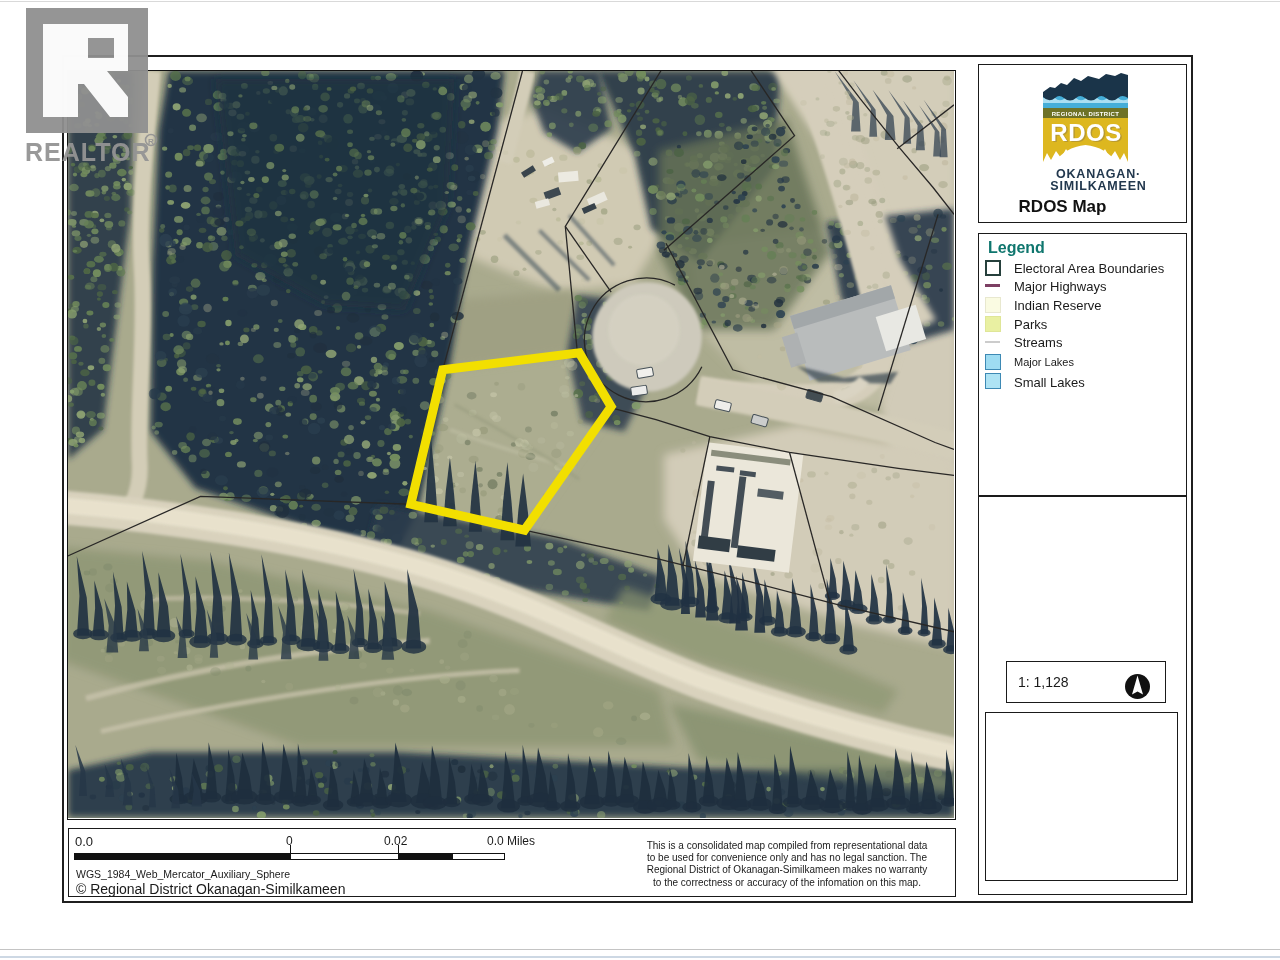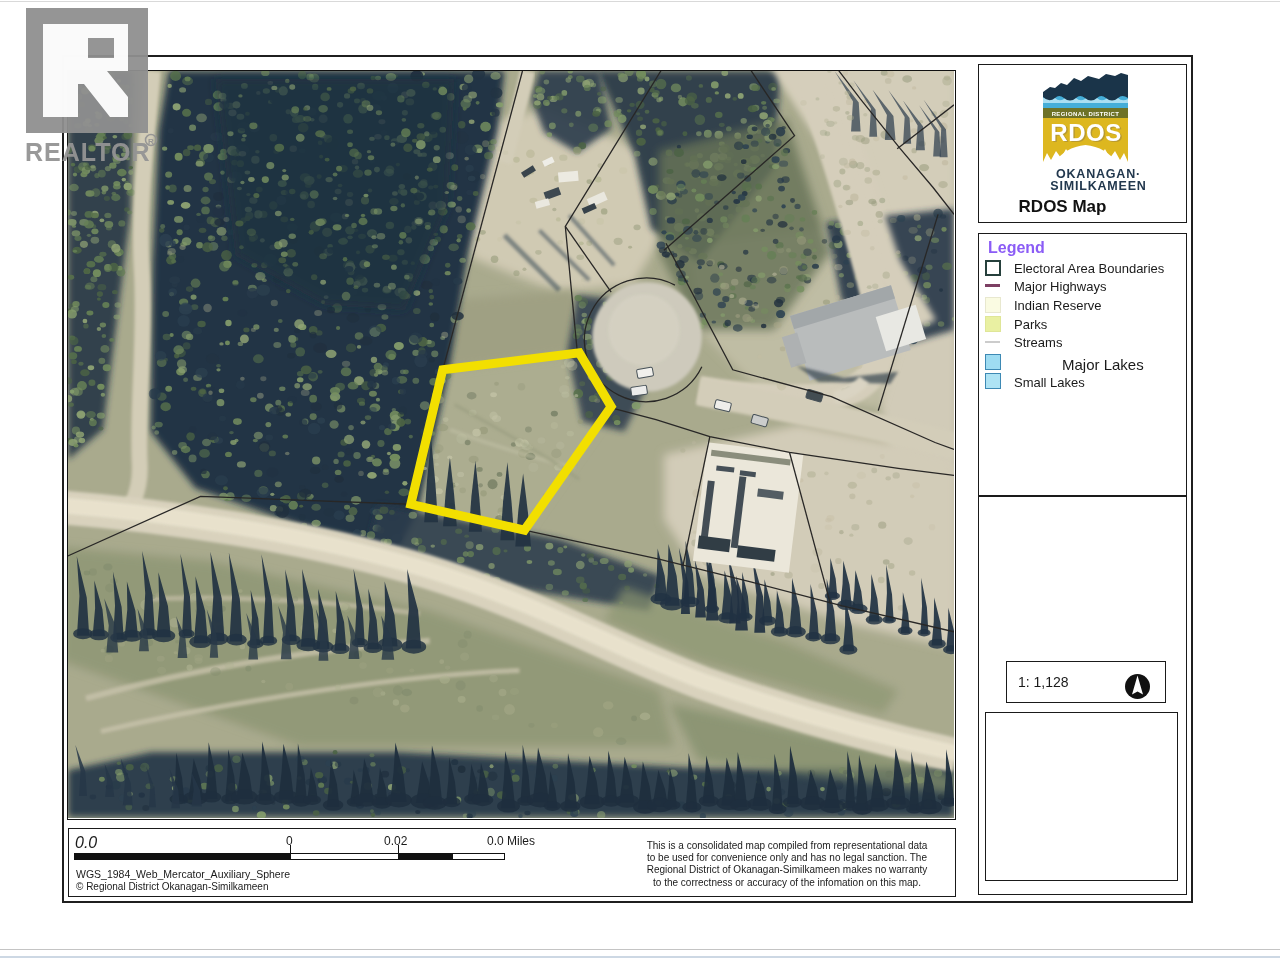--- a/index.html
+++ b/index.html
@@ -2483,37 +2483,37 @@
       <path d="M880,411 L940,214" fill="none" stroke="#1c1c1c" stroke-width="1.3"></path>
       <path d="M603,390 C607,400 610,405 615,409 L657,420 L711,437 L791,453 L900,469 L956,476" fill="none" stroke="#1c1c1c" stroke-width="1.3"></path>
       <path d="M711,437 L684,567" fill="none" stroke="#1c1c1c" stroke-width="1.3"></path>
       <path d="M791,453 L832,605" fill="none" stroke="#1c1c1c" stroke-width="1.3"></path>
       <rect x="67" y="70" width="889" height="750" fill="#e9e5cf" opacity="0.06"></rect>
       <polygon points="443,370 580,353 612,407 525,531 411,505" fill="none" stroke="#f2df00" stroke-width="9" stroke-linejoin="miter"></polygon>
 </svg></div>
 
 <div class="abs" style="left:68px;top:828px;width:888px;height:69px;border:1.5px solid #1a1a1a;background:#fff;"></div>
 
-<div class="abs" style="left:75px;top:834px;font-size:16px;color:#1a1a1a;font-style:italic;">0.0</div>
+<div class="abs" style="left:75px;top:834px;font-size:13px;color:#1a1a1a;">0.0</div>
 
 <div class="abs" style="left:286px;top:834px;font-size:12px;color:#1a1a1a;">0</div>
 
 <div class="abs" style="left:384px;top:834px;font-size:12px;color:#1a1a1a;">0.02</div>
 
 <div class="abs" style="left:487px;top:834px;font-size:12px;color:#1a1a1a;">0.0 Miles</div>
 
 <div class="abs" style="left:74px;top:853px;width:431px;height:7px;border:1px solid #111;background:#fff;"></div>
 <div class="abs" style="left:74px;top:853px;width:217px;height:7px;background:#111;"></div>
 <div class="abs" style="left:398px;top:853px;width:55px;height:7px;background:#111;"></div>
 <div class="abs" style="left:290px;top:845px;width:1px;height:8px;background:#111;"></div>
 <div class="abs" style="left:398px;top:845px;width:1px;height:8px;background:#111;"></div>
 
 <div class="abs" style="left:76px;top:868px;font-size:10.5px;color:#1a1a1a;">WGS_1984_Web_Mercator_Auxiliary_Sphere</div>
 
-<div class="abs" style="left:76px;top:881px;font-size:10px;color:#1a1a1a;">© Regional District Okanagan-Similkameen</div>
+<div class="abs" style="left:76px;top:881px;font-size:14px;color:#1a1a1a;">© Regional District Okanagan-Similkameen</div>
 
 <div class="abs" style="left:620px;top:840px;width:334px;font-size:10px;line-height:12.2px;color:#1a1a1a;text-align:center;">This is a consolidated map compiled from representational data<br>to be used for convenience only and has no legal sanction. The<br>Regional District of Okanagan-Similkameen makes no warranty<br>to the correctness or accuracy of the infomation on this map.</div>
 
 <div class="abs" style="left:978px;top:64px;width:209px;height:159px;border:1.5px solid #1a1a1a;background:#fff;"></div>
 
 <div class="abs" style="left:1043px;top:72px;width:86px;height:92px;text-align:center;">
 <svg width="86" height="92" viewBox="0 0 86 92">
 
 <rect x="0" y="22" width="85" height="14" fill="#45aed8"></rect>
 <path d="M0,26 Q6,21 12,26 Q16,30 21,27 Q27,21 33,26 Q37,30 42,27 Q48,21 54,26 Q58,30 63,27 Q69,21 75,26 Q79,30 85,27 L85,31 L0,31 Z" fill="#aadff2"></path>
@@ -2531,39 +2531,39 @@
 </svg></div>
 
 <div class="abs" style="left:978px;top:169px;width:241px;text-align:center;font-size:12.5px;font-weight:bold;color:#22384e;letter-spacing:0.8px;line-height:11.5px;">OKANAGAN·<br>SIMILKAMEEN</div>
 
 <div class="abs" style="left:978px;top:197px;width:169px;text-align:center;font-size:17px;font-weight:bold;color:#111;">RDOS Map</div>
 
 <div class="abs" style="left:978px;top:233px;width:209px;height:263px;border:1.5px solid #1a1a1a;background:#fff;"></div>
 
 <div class="abs" style="left:978px;top:496px;width:209px;height:399px;border:1.5px solid #1a1a1a;background:#fff;"></div>
 
-<div class="abs" style="left:988px;top:239px;font-size:16px;font-weight:bold;color:#8b5cf6;">Legend</div>
+<div class="abs" style="left:988px;top:239px;font-size:16px;font-weight:bold;color:#0f766e;">Legend</div>
 
 <div class="abs" style="left:985px;top:260px;width:16px;height:16px;border:2px solid #26403c;background:#fff;"></div>
 <div class="abs" style="left:1014px;top:261px;font-size:13px;color:#1a1a1a;">Electoral Area Boundaries</div>
 
 <div class="abs" style="left:985px;top:284px;width:15px;height:3px;background:#7c3f63;"></div>
 <div class="abs" style="left:1014px;top:279px;font-size:13px;color:#1a1a1a;">Major Highways</div>
 
 <div class="abs" style="left:985px;top:297px;width:16px;height:16px;background:#fafbe2;border:1px solid #e8e8cf;"></div>
 <div class="abs" style="left:1014px;top:298px;font-size:13px;color:#1a1a1a;">Indian Reserve</div>
 
 <div class="abs" style="left:985px;top:316px;width:16px;height:16px;background:#e9f0a2;border:1px solid #dfe698;"></div>
 <div class="abs" style="left:1014px;top:317px;font-size:13px;color:#1a1a1a;">Parks</div>
 
 <div class="abs" style="left:985px;top:341px;width:15px;height:2px;background:#cccccc;"></div>
 <div class="abs" style="left:1014px;top:335px;font-size:13px;color:#1a1a1a;">Streams</div>
 
 <div class="abs" style="left:985px;top:354px;width:16px;height:16px;background:#9edcf2;border:1.5px solid #3d89b4;"></div>
-<div class="abs" style="left:1014px;top:356px;font-size:15px;color:#1a1a1a;margin-left:48px;">Major Lakes</div>
+<div class="abs" style="left:1014px;top:356px;font-size:11px;color:#1a1a1a;">Major Lakes</div>
 
 <div class="abs" style="left:985px;top:373px;width:16px;height:16px;background:#aee3f4;border:1.5px solid #3d89b4;"></div>
 <div class="abs" style="left:1014px;top:375px;font-size:13px;color:#1a1a1a;">Small Lakes</div>
 
 <div class="abs" style="left:1006px;top:661px;width:160px;height:42px;border:1.5px solid #1a1a1a;background:#fff;"></div>
 
 <div class="abs" style="left:1018px;top:674px;font-size:14px;color:#1a1a1a;">1: 1,128</div>
 
 <div class="abs" style="left:1124px;top:673px;width:27px;height:27px;">
 <svg width="27" height="27" viewBox="0 0 27 27">

